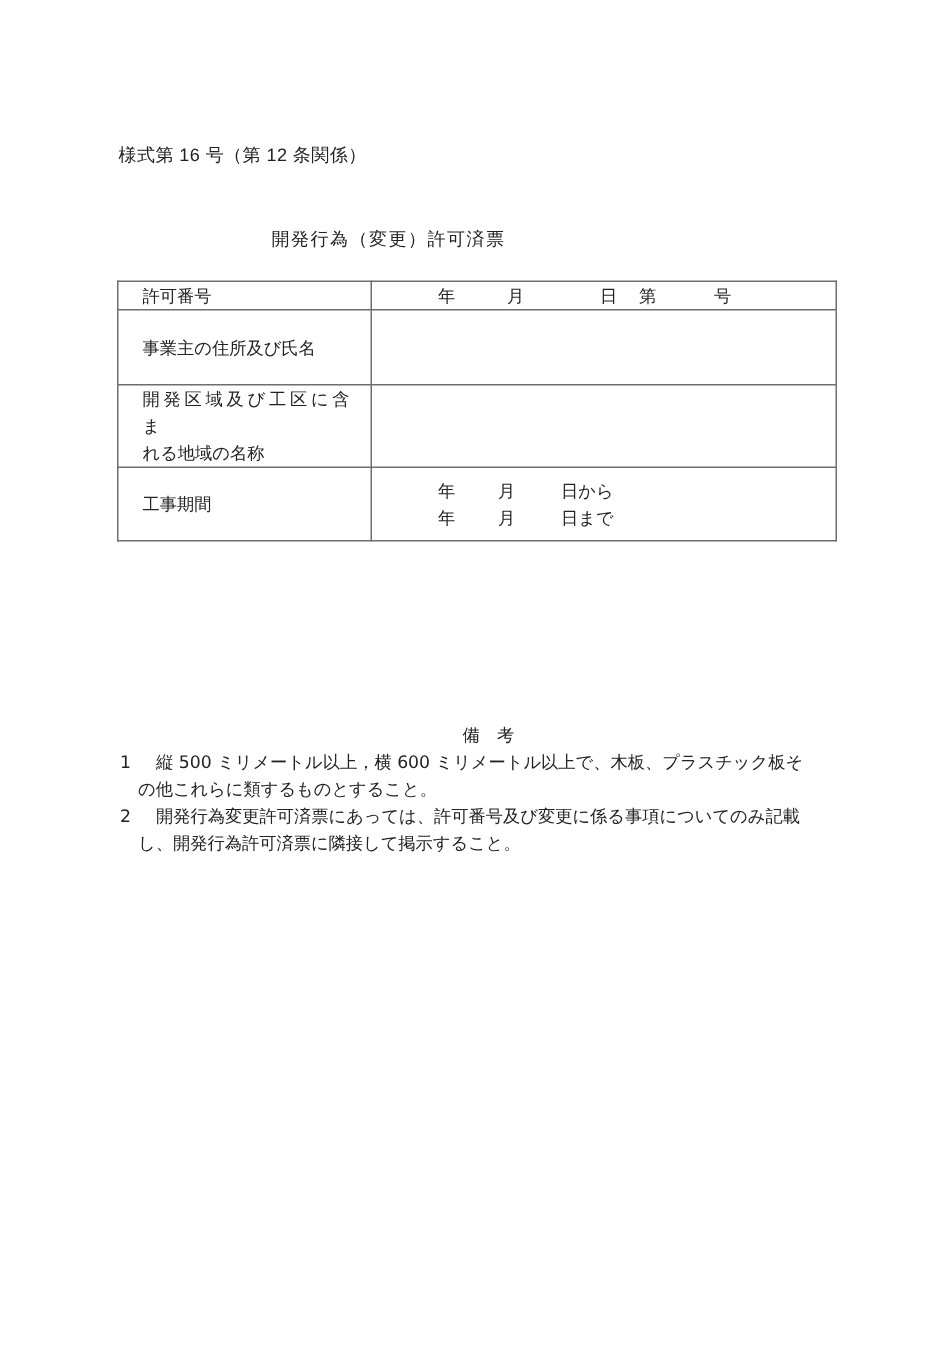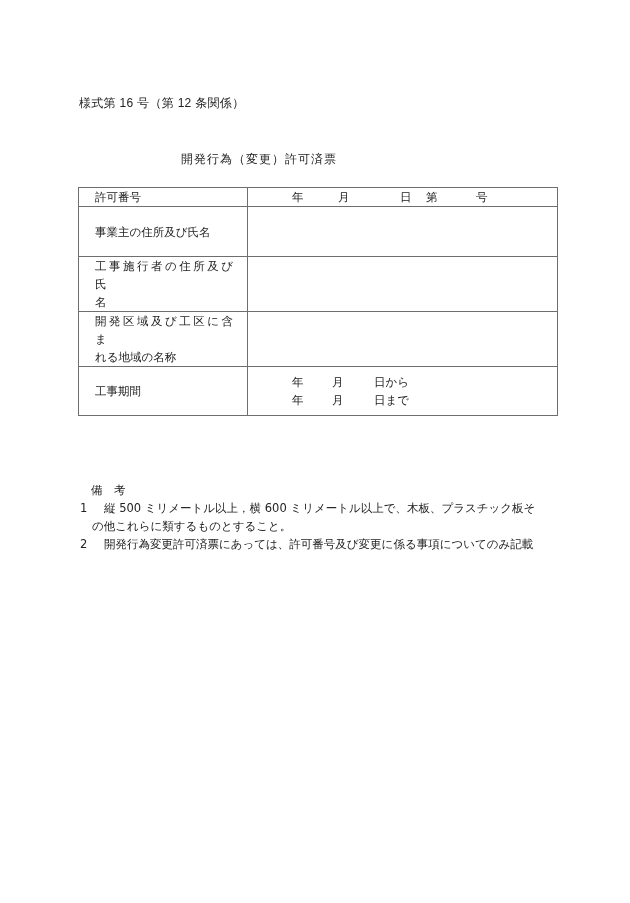--- a/index.html
+++ b/index.html
@@ -37,21 +37,21 @@
   .r6 { height: 49px; }
   .r7 { height: 18px; }
   .date-line { display: flex; padding-left: 38px; }
   .date-line span { display: inline-block; }
   .area-line { display: flex; }
   .area-line .a-label { width: 124px; }
   .period-line { display: flex; padding-left: 38px; }
   .period-line .y { width: 40px; }
   .period-line .m { width: 42px; }
   .notes { position: absolute; left: 80px; top: 481px; width: 480px; font-size: 11.5px; line-height: 18px; }
-  .notes .heading { padding-left: 11px; letter-spacing: 0; }
+  .notes .heading { padding-left: 11px; letter-spacing: 0; text-align: center; }
   .note-item { display: flex; }
   .note-item .num { width: 24px; flex: none; }
   .note-item .txt { flex: 1; text-indent: 0; }
   .note-cont { padding-left: 12px; }
 </style>
 </head>
 <body>
 
 <div class="form-number">様式第 16 号（第 12 条関係）</div>
 <div class="doc-title">開発行為（変更）許可済票</div>
@@ -65,27 +65,20 @@
         <span style="width:40px">年</span>
         <span style="width:58px;padding-left:6px">月</span>
         <span style="width:26px;padding-left:4px">日</span>
         <span style="width:50px">第</span>
         <span>号</span>
       </div>
     </td>
   </tr>
   <tr class="r2">
     <td class="label">事業主の住所及び氏名</td>
-    <td></td>
-  </tr>
-  <tr class="r3">
-    <td class="label">
-      <div class="spaced">工事施行者の住所及び氏</div>
-      <div>名</div>
-    </td>
     <td></td>
   </tr>
   <tr class="r4">
     <td class="label">
       <div class="spaced">開発区域及び工区に含ま</div>
       <div>れる地域の名称</div>
     </td>
     <td></td>
   </tr>
   <tr class="r6">
@@ -110,13 +103,14 @@
   <div class="heading">備　考</div>
   <div class="note-item">
     <span class="num">1</span>
     <span class="txt">縦 500 ミリメートル以上，横 600 ミリメートル以上で、木板、プラスチック板そ</span>
   </div>
   <div class="note-cont">の他これらに類するものとすること。</div>
   <div class="note-item">
     <span class="num">2</span>
     <span class="txt">開発行為変更許可済票にあっては、許可番号及び変更に係る事項についてのみ記載</span>
   </div>
+  <div class="note-cont">し、開発行為許可済票に隣接して掲示すること。</div>
 </div>
 
 </body></html>

